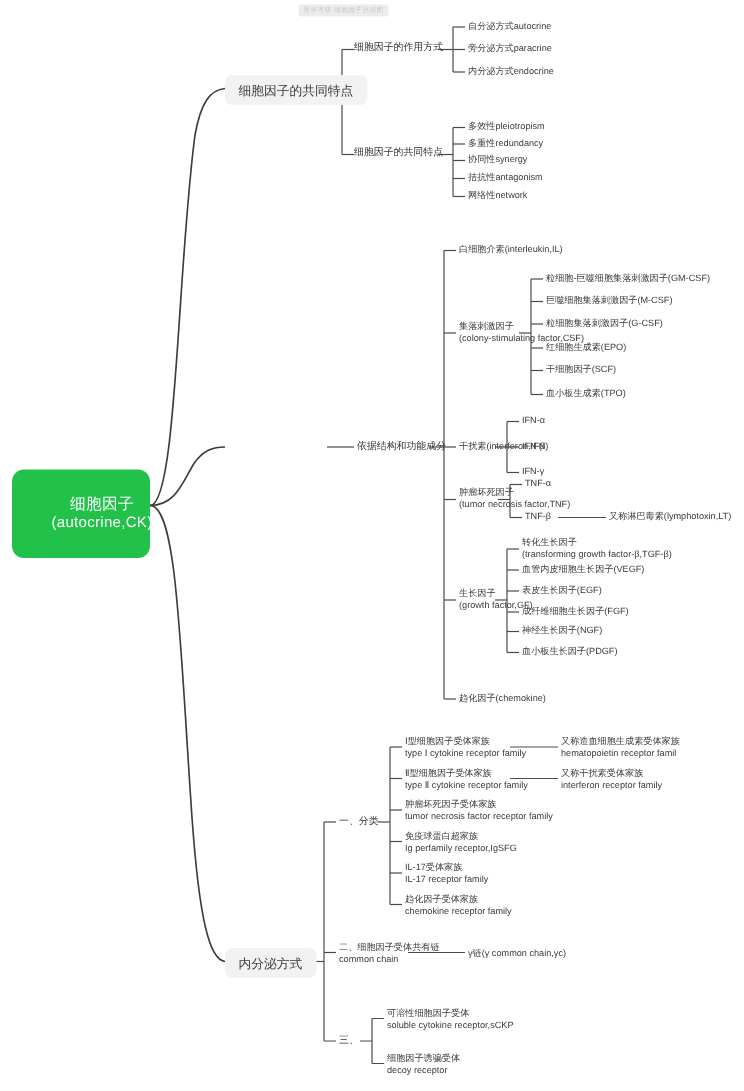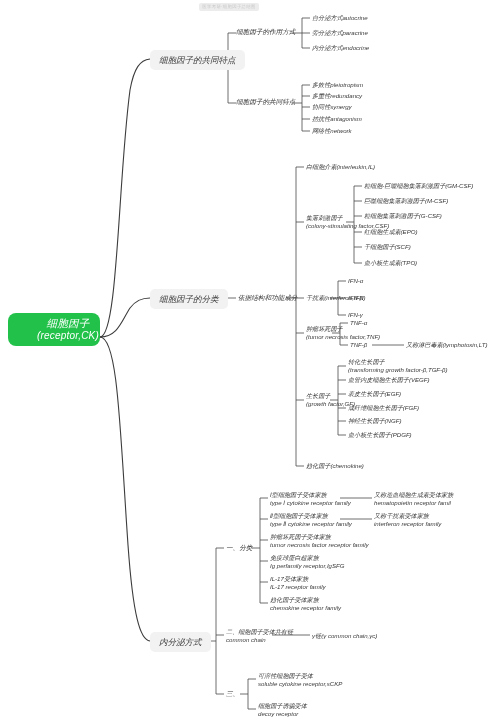--- a/index.html
+++ b/index.html
@@ -19,26 +19,25 @@
     position: absolute;
     left: 0; top: 0;
     width: 496px; height: 727px;
     pointer-events: none;
   }
   .node {
     position: absolute;
     white-space: nowrap;
     line-height: 1.22;
     color: #2b2b2b;
-    font-style: italic;
   }
   
   .root {
     left: 8px; top: 313px;
-    width: 92px; height: 33px;
+    width: 92px; height: 59px;
     background: #22c24a;
     border-radius: 8px;
     color: #ffffff;
     font-size: 10.5px;
     display: flex;
     flex-direction: column;
     align-items: center;
     justify-content: center;
     text-align: center;
     letter-spacing: .2px;
@@ -178,21 +177,21 @@
       <path d="M248 679 V 709"></path>
       <path d="M248 679 H 256"></path>
         <path d="M248 709 H 256"></path>
     </g>
   </svg>
 
   <div class="watermark">医学考研·细胞因子总结图</div>
 
   <div class="node root">
     <span class="l1">细胞因子</span>
-    <span class="l2">(receptor,CK)</span>
+    <span class="l2">(autocrine,CK)</span>
   </div>
 
   <div class="node lvl1" style="left:150px; top:50px;">
     <span>细胞因子的共同特点</span>
   </div>
 
   <div class="node lvl2" style="left:236px; top:28px;">
     <span>细胞因子的作用方式</span>
   </div>
   <div class="node lvl2" style="left:236px; top:98px;">
@@ -218,23 +217,20 @@
   <div class="node lvl3" style="left:312px; top:103px;">
     <span>协同性</span><span>synergy</span>
   </div>
   <div class="node lvl3" style="left:312px; top:115px;">
     <span>拮抗性</span><span>antagonism</span>
   </div>
   <div class="node lvl3" style="left:312px; top:127px;">
     <span>网络性</span><span>network</span>
   </div>
 
-  <div class="node lvl1" style="left:150px; top:289px;">
-    <span>细胞因子的分类</span>
-  </div>
   <div class="node lvl2" style="left:238px; top:294px;">
     <span>依据结构和功能成分</span>
   </div>
 
   <div class="node lvl3" style="left:306px; top:163px;">
     <span>白细胞介素</span><span>(interleukin,IL)</span>
   </div>
 
   <div class="node lvl3 two-line" style="left:306px; top:214px;">
     <span>集落刺激因子</span>

